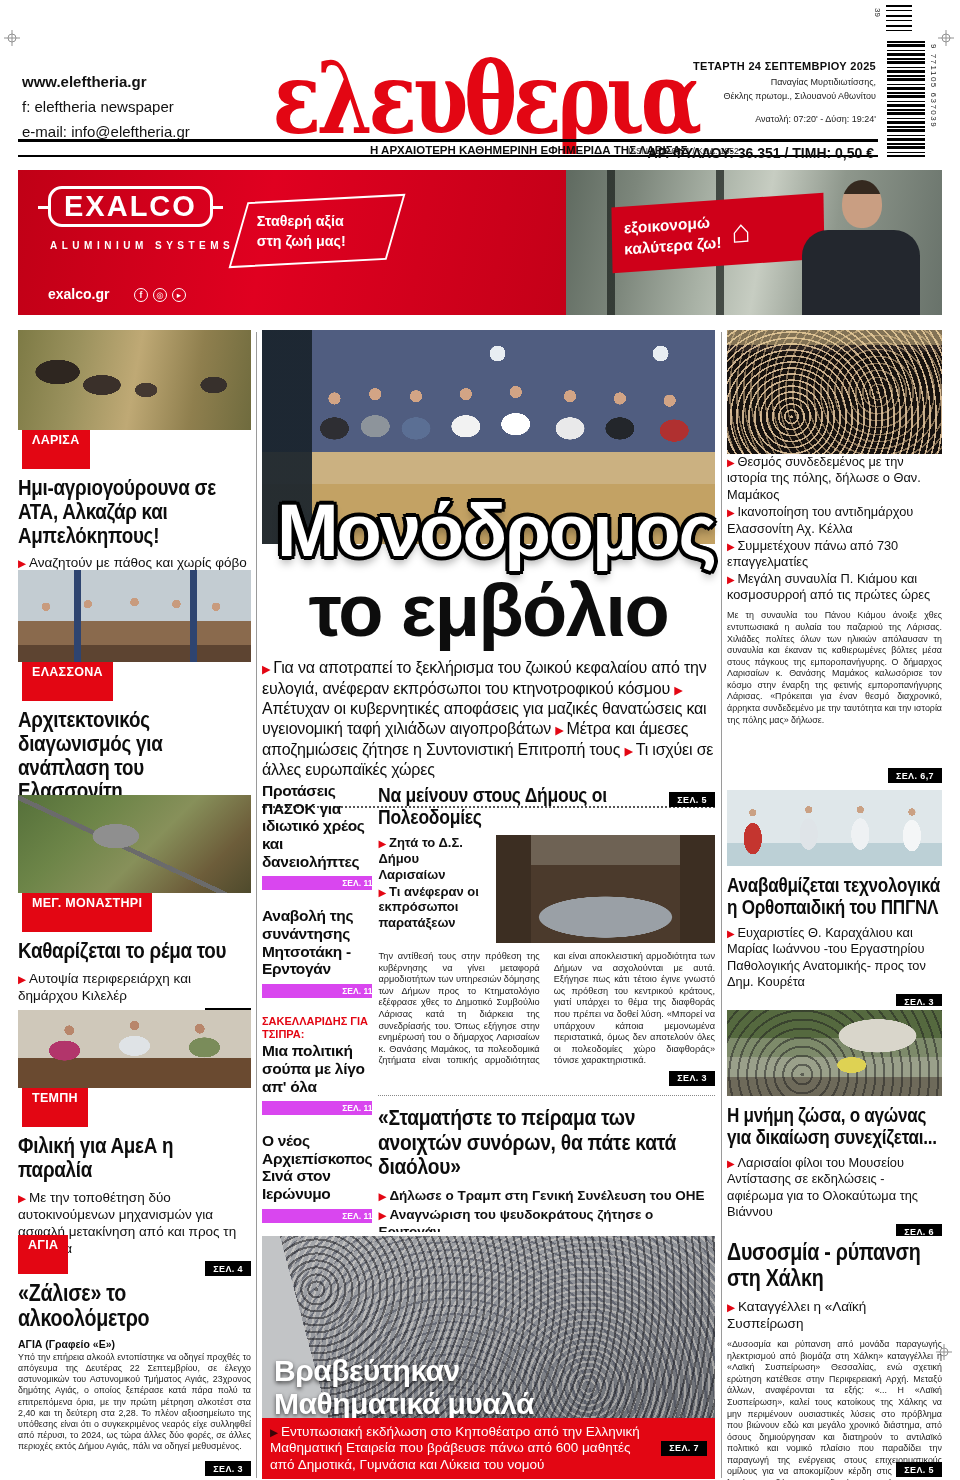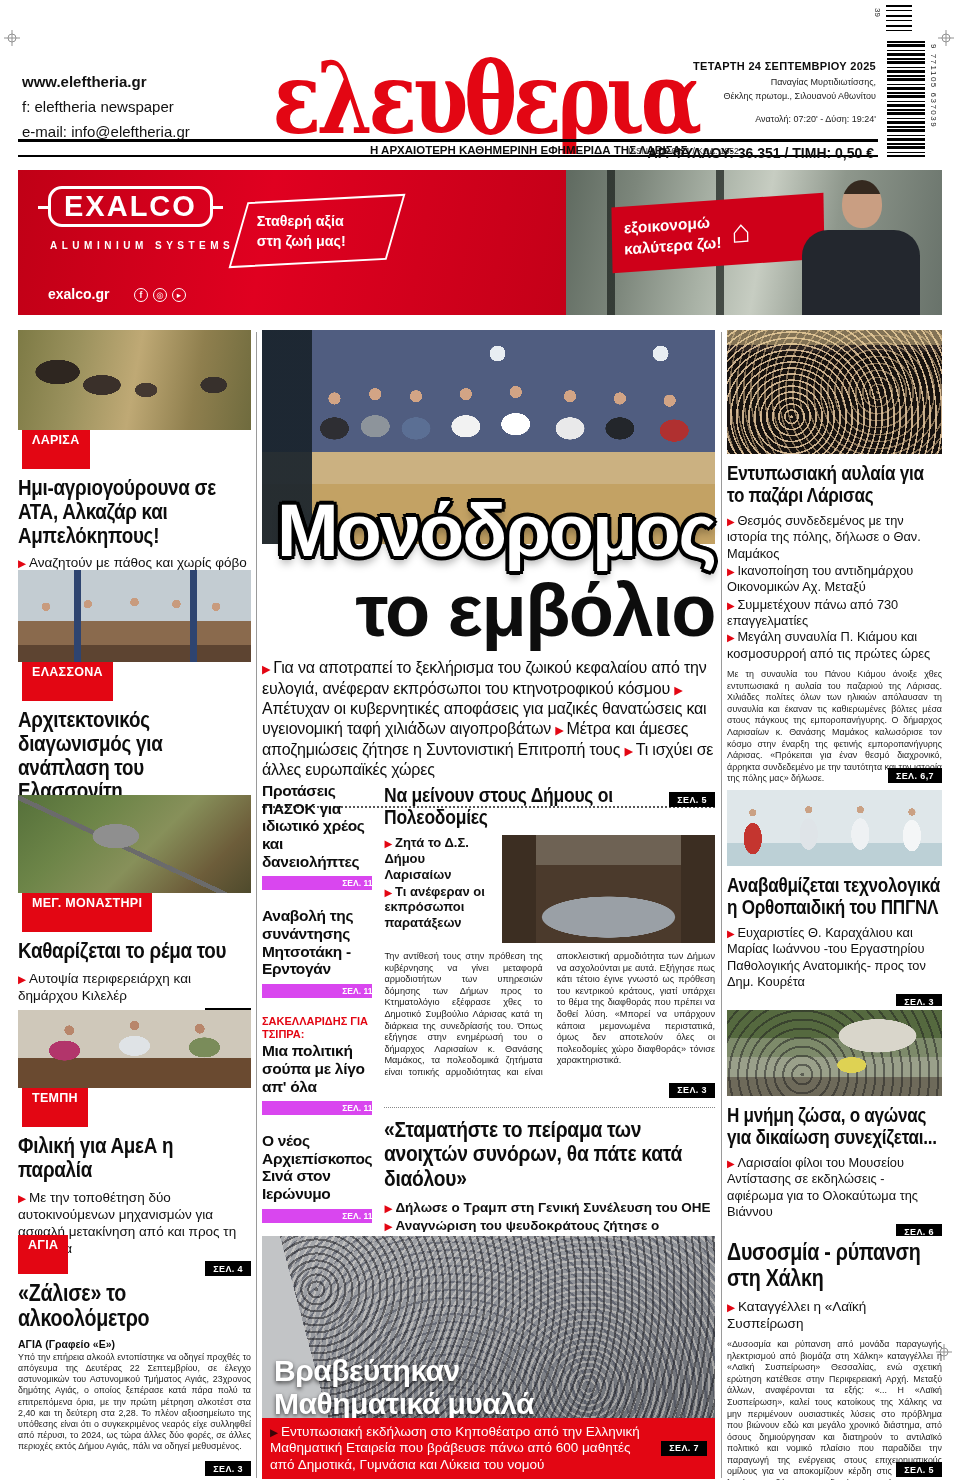--- a/index.html
+++ b/index.html
@@ -163,27 +163,27 @@
       radial-gradient(ellipse 24px 13px at 58% 64%,#ded253 60%,transparent 61%),
       radial-gradient(ellipse 70px 30px at 70% 30%,#d9d6cb 55%,transparent 56%),
       repeating-radial-gradient(circle at 35% 75%,rgba(30,30,30,.5) 0 2px,transparent 2px 9px),
       linear-gradient(to bottom,#55693f 0 32%,#7d8a6a 32% 55%,#9aa08a 55% 78%,#6e6a5a 78% 100%)}
 
   
   .c-main{position:absolute;left:0;top:0;width:100%}
   .main-hl1{position:absolute;left:0;width:100%;bottom:-24px;margin:0;text-align:right;z-index:3;
       font-size:74px;line-height:1;font-weight:bold;color:#fff;letter-spacing:-2px;
       text-shadow:-3px -3px 0 #000,3px -3px 0 #000,-3px 3px 0 #000,3px 3px 0 #000,-4px 0 0 #000,4px 0 0 #000,0 -4px 0 #000,0 4px 0 #000,0 7px 9px rgba(0,0,0,.35)}
-  .main-hl2{margin:32px 0 0;text-align:right;font-size:74px;font-weight:bold;letter-spacing:-1.5px;line-height:.95}
+  .main-hl2{margin:32px 0 0;text-align:center;font-size:74px;font-weight:bold;letter-spacing:-1.5px;line-height:.95}
   .main-deck{margin-top:12px;font-size:16px;font-weight:normal;line-height:1.27;letter-spacing:-.2px}
   .main-deck .b::before{font-size:.7em}
   .main-foot{position:relative;border-bottom:2px dotted #555;height:12px;margin-top:5px}
   .main-foot .pagebadge{position:absolute;right:0;top:-4px}
 
-  .c-lower{position:absolute;left:0;top:452px;width:100%;height:450px;overflow:hidden;display:flex;gap:12px}
+  .c-lower{position:absolute;left:0;top:452px;width:100%;height:450px;overflow:hidden;display:flex;gap:6px}
   .briefs{flex:0 0 104px}
   .brief{margin-bottom:17px}
   .brief-kicker{color:var(--red);font-size:11px;font-weight:bold;line-height:1.15;margin:0 0 2px}
   .brief-title{font-size:15.5px;font-weight:bold;line-height:1.14;letter-spacing:-.3px;margin:0}
   .brief-bar{background:#d946ef;color:#fff;text-align:right;font-size:8.5px;font-weight:bold;padding:2px 0;margin-top:6px}
   .center-main{flex:1;min-width:0}
   .pol-hl{font-size:20.5px;font-weight:bold;line-height:1.05;margin:2px 0 8px;letter-spacing:-.3px}
   .pol-row{display:flex;gap:10px}
   .pol-deck{flex:0 0 108px;font-size:13px;font-weight:bold;line-height:1.22}
   .pol-row .ph-council{flex:1}
@@ -446,26 +446,23 @@
         <span class="pagebadge">ΣΕΛ. 7</span>
       </div>
     </div>
 
   </section>
 
   <section class="col-right">
 
     <article class="rstory r1">
       <div class="photo ph-pazari"></div>
-      <h2 class="r-hl">
-          <span class="cond">Εντυπωσιακή αυλαία για το παζάρι Λάρισας</span>
-        </h2>
       <p class="deck deck--block r-deck">
         <span class="b">Θεσμός συνδεδεμένος με την ιστορία της πόλης, δήλωσε ο Θαν. Μαμάκος</span>
-        <span class="b">Ικανοποίηση του αντιδημάρχου Οικονομικών Αχ. Μεταξύ </span><span class="b" style="display:inline">Συμμετέχουν πάνω από 730 επαγγελματίες</span>
+        <span class="b">Ικανοποίηση του αντιδημάρχου Ελασσονίτη Αχ. Κέλλα </span><span class="b" style="display:inline">Συμμετέχουν πάνω από 730 επαγγελματίες</span>
         <span class="b">Μεγάλη συναυλία Π. Κιάμου και κοσμοσυρροή από τις πρώτες ώρες</span>
       </p>
       <p class="r-body">Με τη συναυλία του Πάνου Κιάμου άνοιξε χθες εντυπωσιακά η αυλαία του παζαριού της Λάρισας. Χιλιάδες πολίτες όλων των ηλικιών απόλαυσαν τη συναυλία και έκαναν τις καθιερωμένες βόλτες μέσα στους πάγκους της εμποροπανήγυρης. Ο δήμαρχος Λαρισαίων κ. Θανάσης Μαμάκος καλωσόρισε τον κόσμο στην έναρξη της φετινής εμποροπανήγυρης Λάρισας. «Πρόκειται για έναν θεσμό διαχρονικό, άρρηκτα συνδεδεμένο με την ταυτότητα και την ιστορία της πόλης μας» δήλωσε.</p>
       <span class="pagebadge">ΣΕΛ. 6,7</span>
     </article>
 
     <article class="rstory r2">
       <div class="photo ph-hospital"></div>
       <h2 class="r-hl">
           <span class="cond">Αναβαθμίζεται τεχνολογικά η Ορθοπαιδική του ΠΠΓΝΛ</span>

